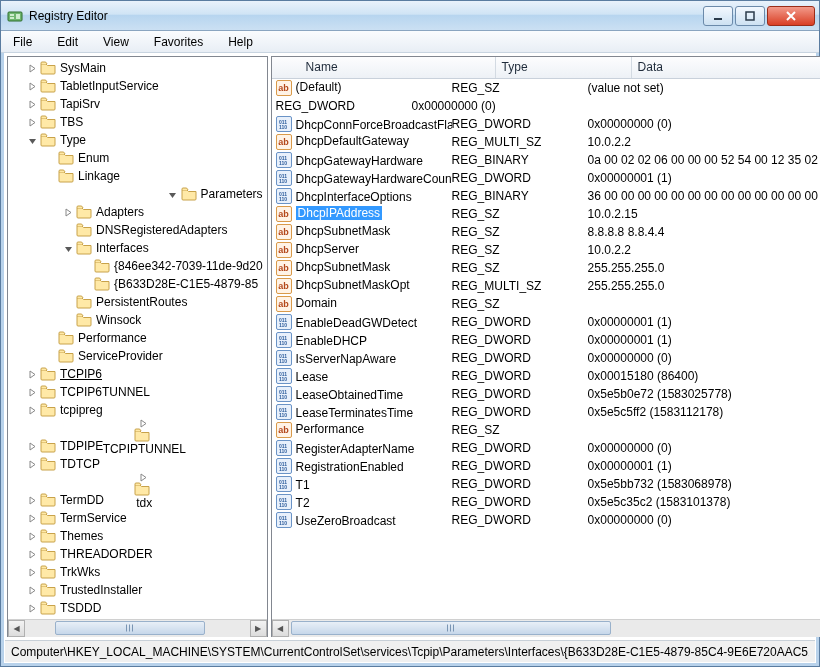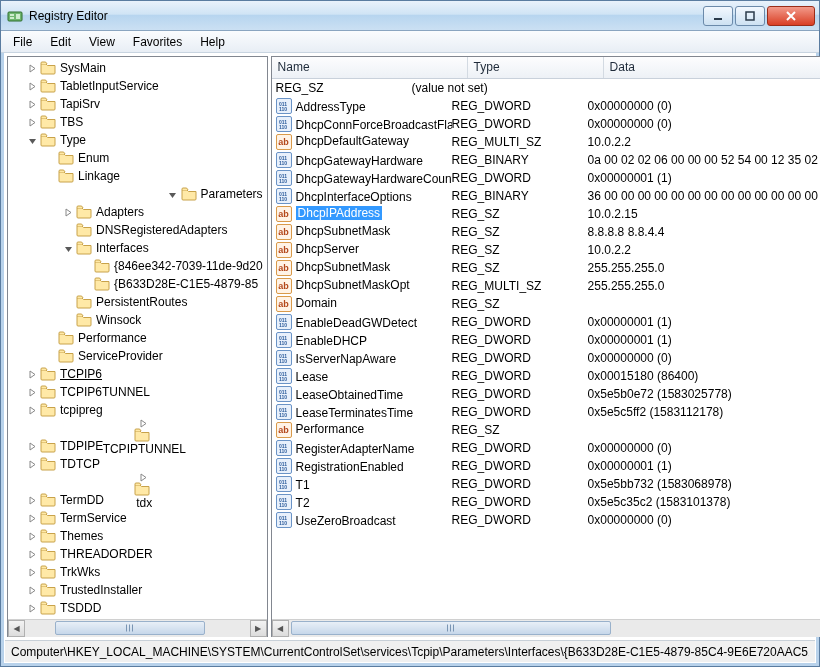--- a/index.html
+++ b/index.html
@@ -46,21 +46,21 @@
     background: linear-gradient(to bottom, #f29a8a, #d93e24);
     border-color: #9a2c18; color: #fff;
     width: 48px;
   }
   .menubar {
     height: 22px;
     background: linear-gradient(to bottom, #fafcfe, #e8eef5);
     border-bottom: 1px solid #c8d4e0;
     display: flex; align-items: center;
     padding: 0 4px;
-    gap: 2px;
+    gap: 9px;
   }
   .menubar .menu-item {
     padding: 2px 8px; cursor: default;
   }
   .content {
     flex: 1;
     display: flex;
     margin: 3px 6px 3px 6px;
     gap: 3px;
     min-height: 0;
@@ -106,21 +106,21 @@
     background: linear-gradient(to bottom, #fdfdfe, #edf1f6);
     border-bottom: 1px solid #c9d1db;
     display: flex;
     user-select: none;
   }
   .col-h {
     padding: 3px 6px;
     border-right: 1px solid #d3dae2;
     color: #1f2b3a;
   }
-  .col-name-h { width: 196px; }
+  .col-name-h { width: 196px; margin-left: 28px; }
   .col-type-h { width: 136px; }
   .col-data-h { flex: 1; }
   .list-body {
     flex: 1;
     overflow: hidden;
     white-space: nowrap;
   }
   .list-row {
     display: flex; align-items: center;
     height: 18px;
@@ -638,30 +638,25 @@
     </div>
 
     <div class="pane list-pane">
       <div class="list-header">
         <div class="col-h col-name-h">Name</div>
         <div class="col-h col-type-h">Type</div>
         <div class="col-h col-data-h">Data</div>
       </div>
       <div class="list-body" id="list-body">
           <div class="list-row">
+            <div class="cell-name"><span class="value-icon sz">ab</span><span class="lbl">(Default)</span></div>
             <div class="cell-type">REG_SZ</div>
             <div class="cell-data">(value not set)</div>
           </div>
           <div class="list-row">
-            <div class="cell-name"><span class="value-icon bin">
-                <svg width="10" height="10">
-                  <text x="0" y="5" font-size="5" fill="#2a5a9a">011</text>
-                  <text x="0" y="10" font-size="5" fill="#2a5a9a">110</text>
-                </svg>
-              </span><span class="lbl">AddressType</span></div>
             <div class="cell-type">REG_DWORD</div>
             <div class="cell-data">0x00000000 (0)</div>
           </div>
           <div class="list-row">
             <div class="cell-name"><span class="value-icon bin">
                 <svg width="10" height="10">
                   <text x="0" y="5" font-size="5" fill="#2a5a9a">011</text>
                   <text x="0" y="10" font-size="5" fill="#2a5a9a">110</text>
                 </svg>
               </span><span class="lbl">DhcpConnForceBroadcastFlag</span></div>

